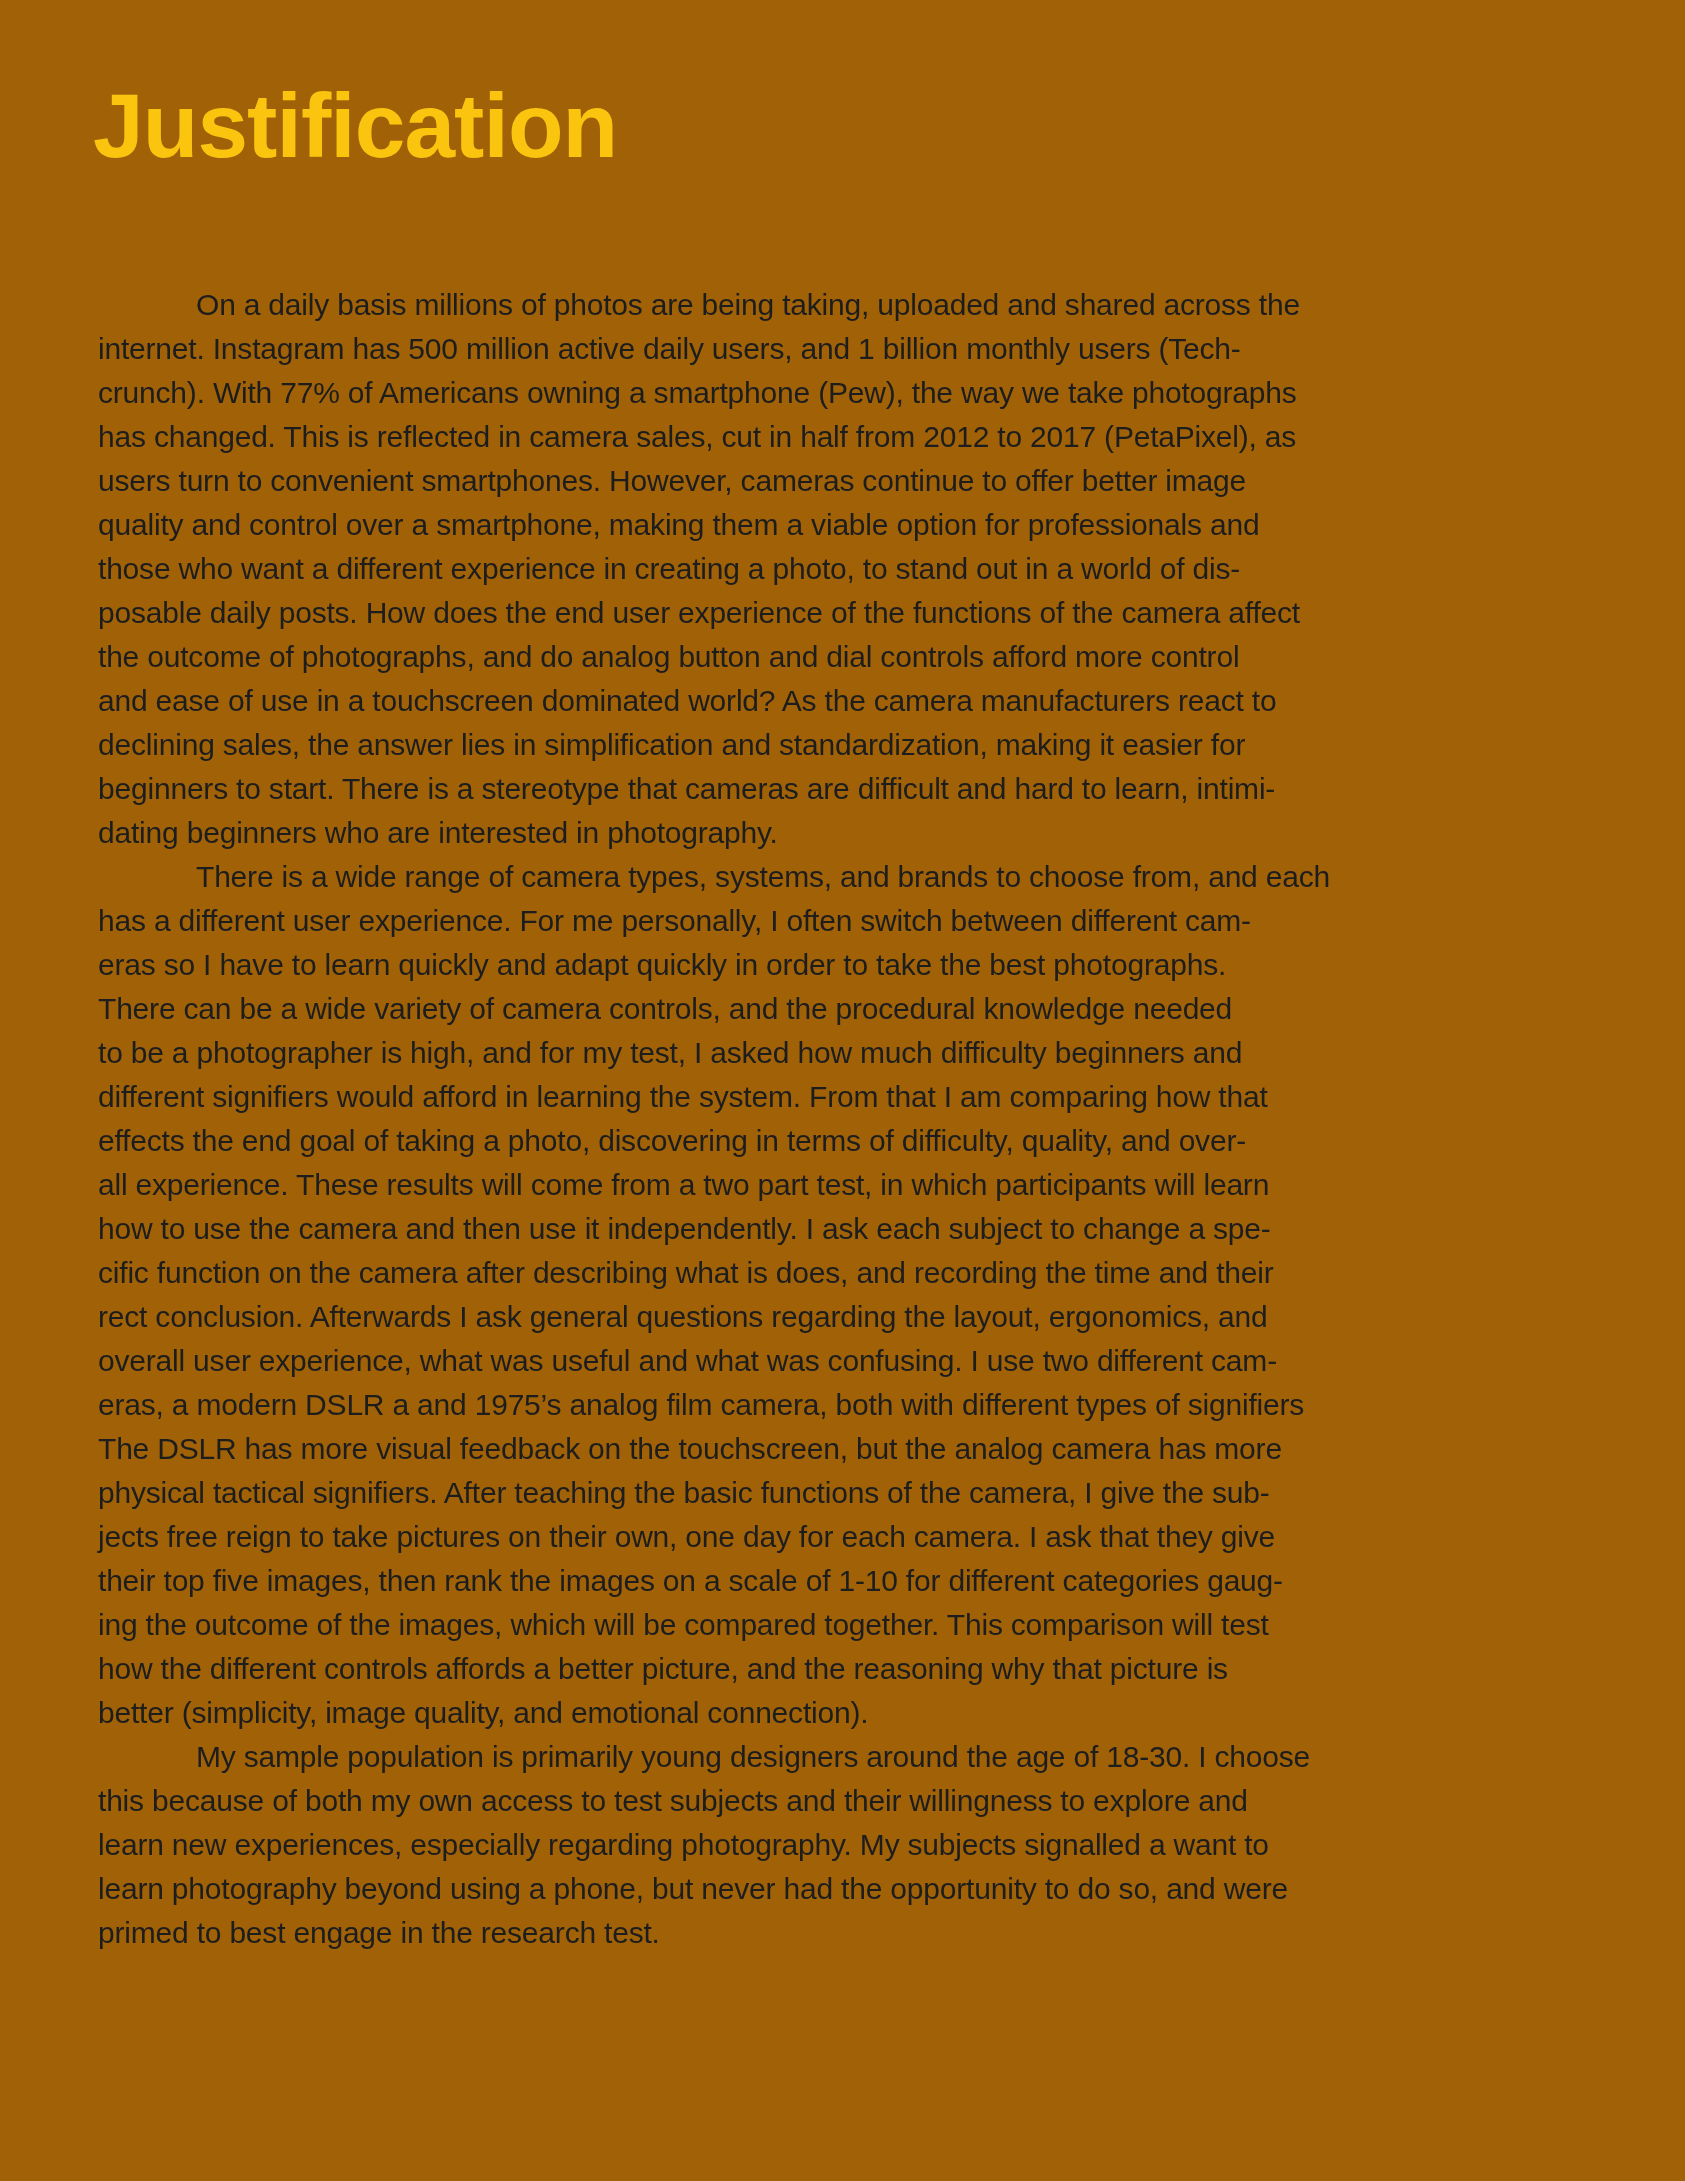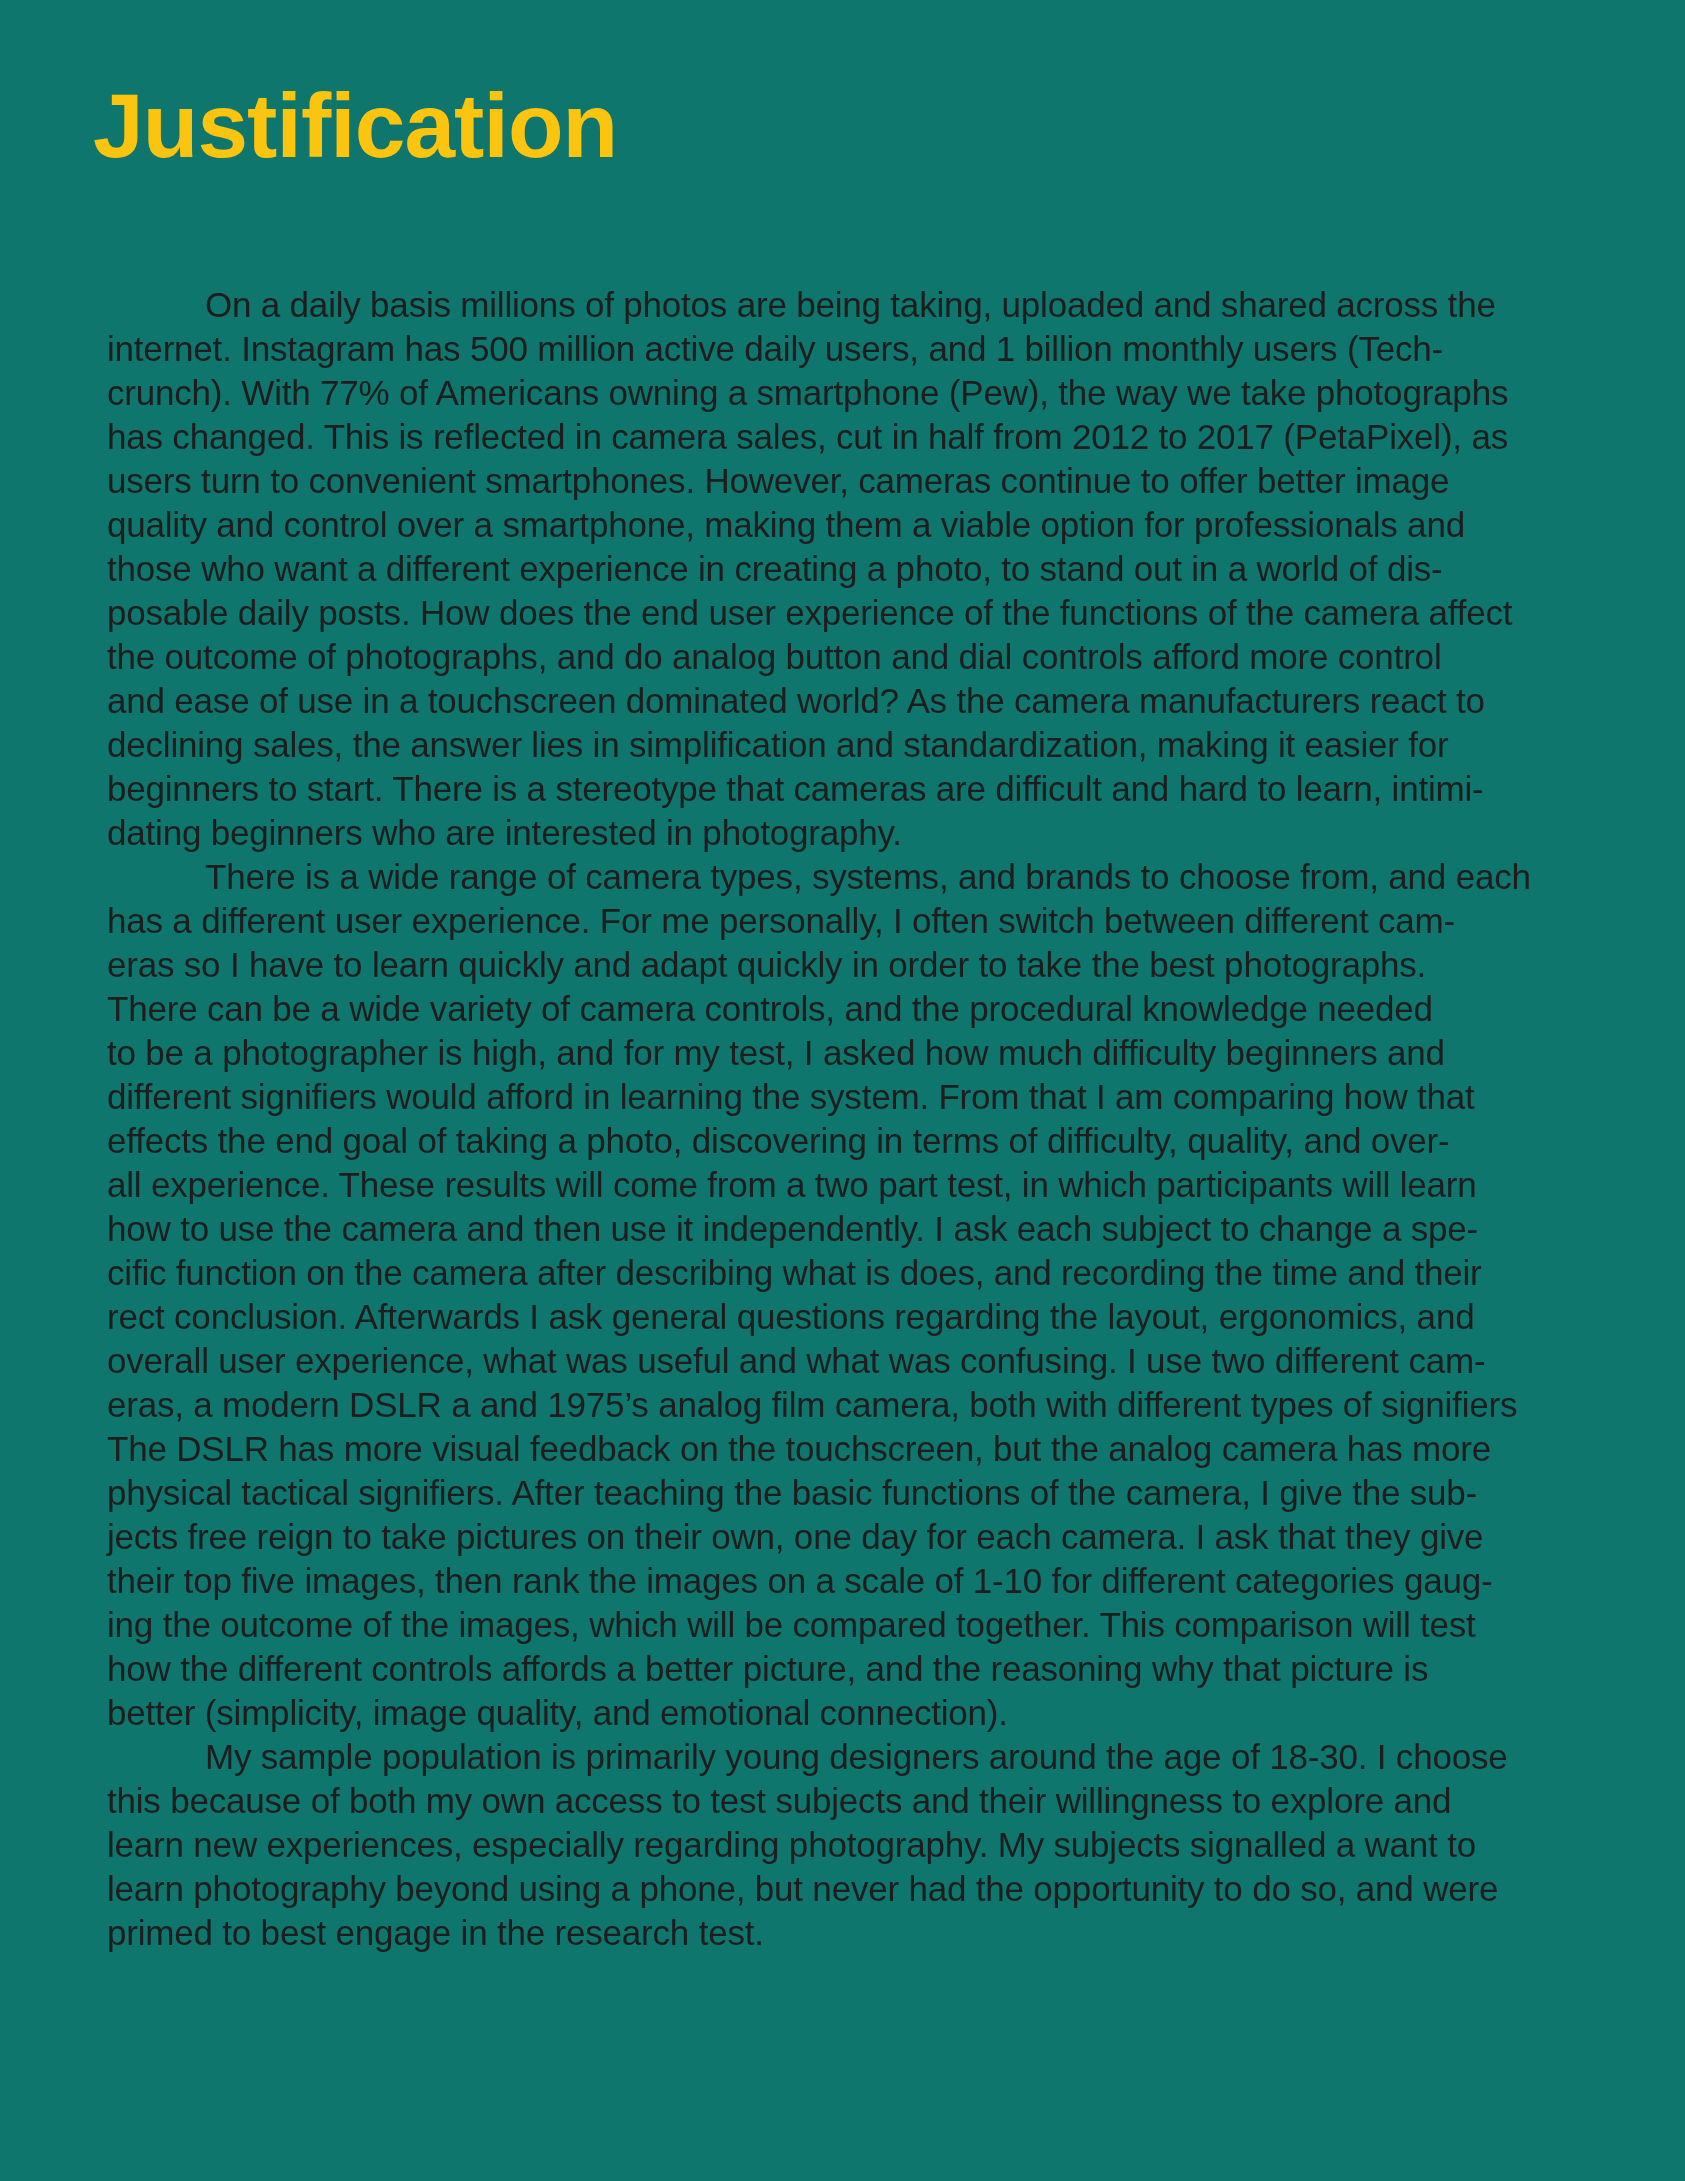--- a/index.html
+++ b/index.html
@@ -7,46 +7,45 @@
   body {
     width: 1685px;
     height: 2181px;
     font-family: "Liberation Sans", sans-serif;
     overflow: hidden;
   }
   .page {
     position: relative;
     width: 1685px;
     height: 2181px;
-    background: #0f766e;
+    background: #a16207;
   }
   .title {
     position: absolute;
     left: 93px;
     top: 74px;
     font-size: 91px;
     font-weight: bold;
     letter-spacing: -0.9px;
     color: var(--title-color, #FBC40F);
   }
   .body-text {
     position: absolute;
     left: 98px;
     top: 283px;
     width: 1506px;
   }
   .paragraph { display: block; }
   .line {
     display: block;
     white-space: pre;
-    font-size: 35px;
+    font-size: 30px;
     line-height: 44px;
     letter-spacing: -0.2px;
     color: var(--body-color, #1d1d1d);
-    margin-left: 9px;
   }
   .line.indent { padding-left: 98px; }
 </style>
 </head>
 <body>
 
 <div class="page">
   <h1 class="title">Justification</h1>
   <div class="body-text">
       <p class="paragraph">

